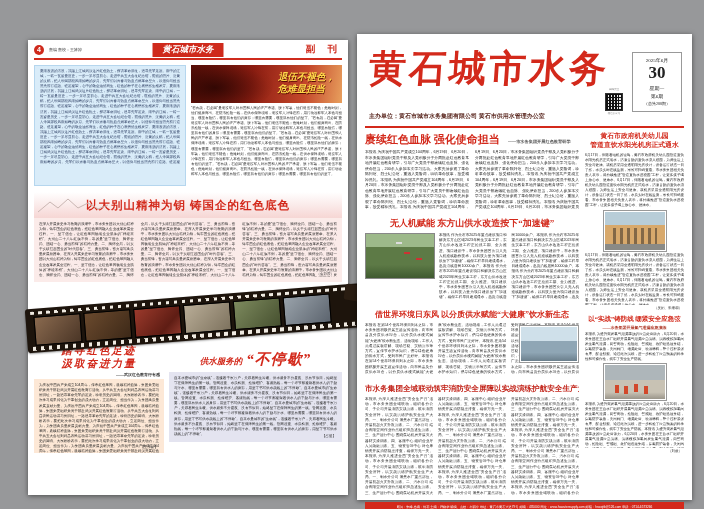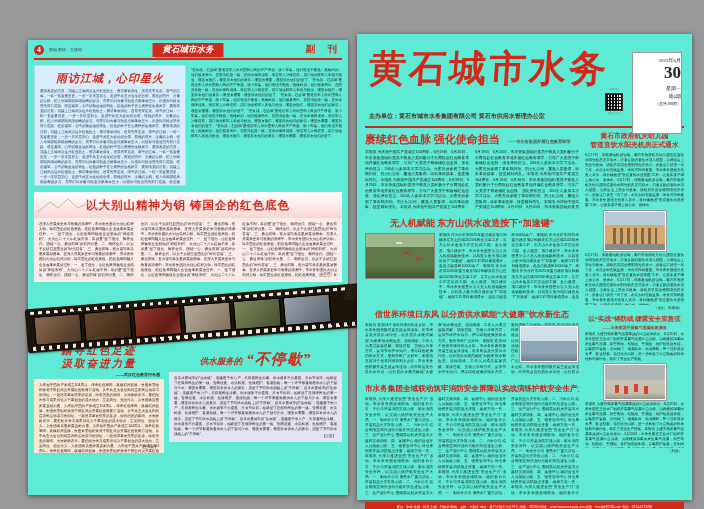--- a/index.html
+++ b/index.html
@@ -1,18 +1,18 @@
 <!DOCTYPE html>
 <html><head>
 <meta charset="utf-8">
 <style>
   * { margin:0; padding:0; box-sizing:border-box; }
   html,body { width:704px; height:509px; }
   body { position:relative; background:#97989a; font-family:"Liberation Sans",sans-serif; overflow:hidden; }
-  .page { position:absolute; background:#5eead4; box-shadow:0 1px 5px rgba(0,0,0,.5); }
+  .page { position:absolute; background:#ffffff; box-shadow:0 1px 5px rgba(0,0,0,.5); }
   #left-page { left:28px; top:40px; width:320px; height:455px; padding:4px 6px; }
   #right-page { left:357px; top:34px; width:335px; height:466px; padding:6px 8px; }
 
   
   .lp-header { display:flex; align-items:center; border-bottom:2px solid #cf2a1c; padding-bottom:3px; position:relative; height:16px; }
   .pnum { width:10px; height:10px; border-radius:50%; background:#cf2a1c; color:#fff; font-size:7px; line-height:10px; text-align:center; font-weight:bold; }
   .editors { font-size:4px; color:#444; margin-left:5px; }
   .paper-chip { position:absolute; left:50%; transform:translateX(-50%); background:#cf2a1c; color:#fff; font-size:8.5px; font-weight:bold; font-style:italic; font-family:"Liberation Serif",serif; padding:1px 10px; }
   .lp-section { margin-left:auto; color:#cf2a1c; font-weight:bold; font-size:9.5px; letter-spacing:5px; font-family:"Liberation Serif",serif; }
 
@@ -62,21 +62,21 @@
   
   .masthead { position:relative; height:88px; border-bottom:2.5px solid #d3291b; }
   .mast-title { position:absolute; left:4px; top:4px; font-size:37px; font-weight:bold; color:#d3291b; font-family:"Liberation Serif",serif; letter-spacing:3px; transform:skewX(-4deg); white-space:nowrap; }
   .mast-pinyin { position:absolute; left:26px; top:56px; font-size:7px; letter-spacing:2.5px; color:#555; font-family:"Liberation Serif",serif; font-weight:bold; }
   .mast-org { position:absolute; left:4px; top:72px; font-size:6px; font-weight:bold; color:#5c2a22; }
   .qr-wrap { position:absolute; left:238px; top:48px; width:22px; text-align:center; }
   .qr-cap { font-size:2.5px; color:#777; line-height:1.4; }
   .qr { width:18px; height:18px; margin:1px auto; background:
       repeating-linear-gradient(0deg,#111 0 1.5px,transparent 1.5px 3px),
       repeating-linear-gradient(90deg,#111 0 1.5px,#e8e8e8 1.5px 3px); border:1px solid #333; }
-  .datebox { position:absolute; right:2px; top:12px; width:50px; height:82px; border:1px solid #999; background:#fff; text-align:right; font-family:"Liberation Serif",serif; color:#222; padding-top:4px; }
+  .datebox { position:absolute; right:2px; top:12px; width:50px; height:60px; border:1px solid #999; background:#fff; text-align:center; font-family:"Liberation Serif",serif; color:#222; padding-top:4px; }
   .db-month { font-size:5px; }
   .db-day { font-size:17px; font-weight:bold; line-height:1.15; }
   .db-week,.db-issue { font-size:5px; margin-top:2px; }
   .db-total { font-size:4px; margin-top:2px; }
 
   .rp-main { display:flex; gap:6px; margin-top:4px; }
   .rp-left { width:214px; }
   .rp-right { flex:1; }
 
   .hl-row { display:flex; align-items:baseline; gap:8px; }
@@ -118,24 +118,28 @@
 
   <div class="lp-header">
     <span class="pnum">4</span>
     <span class="editors">责编 责校：王姝婷</span>
     <span class="paper-chip">黄石城市水务</span>
     <span class="lp-section">副 刊</span>
   </div>
 
   <div class="lp-row1">
     <div class="rain-box">
-      <div class="rain-title">雨访江城，心印星火</div>
       <div class="small-body rain-body">夏雨淅沥的清晨，我踏上江城武汉这片红色热土，探访革命旧址，追寻先辈足迹。雨中的江城，一砖一瓦皆是历史，一步一景尽显初心。走进中共五大会址纪念馆，斑驳的照片、泛黄的文稿，把人带回那段风雨如晦的岁月。先辈们以青春与热血点燃革命星火，以信仰与担当照亮前行道路。驻足凝望，心中的敬意油然而生，红色的种子在心底悄然生根发芽。夏雨淅沥的清晨，我踏上江城武汉这片红色热土，探访革命旧址，追寻先辈足迹。雨中的江城，一砖一瓦皆是历史，一步一景尽显初心。走进中共五大会址纪念馆，斑驳的照片、泛黄的文稿，把人带回那段风雨如晦的岁月。先辈们以青春与热血点燃革命星火，以信仰与担当照亮前行道路。驻足凝望，心中的敬意油然而生，红色的种子在心底悄然生根发芽。夏雨淅沥的清晨，我踏上江城武汉这片红色热土，探访革命旧址，追寻先辈足迹。雨中的江城，一砖一瓦皆是历史，一步一景尽显初心。走进中共五大会址纪念馆，斑驳的照片、泛黄的文稿，把人带回那段风雨如晦的岁月。先辈们以青春与热血点燃革命星火，以信仰与担当照亮前行道路。驻足凝望，心中的敬意油然而生，红色的种子在心底悄然生根发芽。夏雨淅沥的清晨，我踏上江城武汉这片红色热土，探访革命旧址，追寻先辈足迹。雨中的江城，一砖一瓦皆是历史，一步一景尽显初心。走进中共五大会址纪念馆，斑驳的照片、泛黄的文稿，把人带回那段风雨如晦的岁月。先辈们以青春与热血点燃革命星火，以信仰与担当照亮前行道路。驻足凝望，心中的敬意油然而生，红色的种子在心底悄然生根发芽。夏雨淅沥的清晨，我踏上江城武汉这片红色热土，探访革命旧址，追寻先辈足迹。雨中的江城，一砖一瓦皆是历史，一步一景尽显初心。走进中共五大会址纪念馆，斑驳的照片、泛黄的文稿，把人带回那段风雨如晦的岁月。先辈们以青春与热血点燃革命星火，以信仰与担当照亮前行道路。驻足凝望，心中的敬意油然而生，红色的种子在心底悄然生根发芽。</div>
     </div>
     <div class="vet-col">
+      <div class="vet-banner">
+        <span class="vet-swoosh"></span>
+        <span class="vet-line">退伍不褪色，</span>
+        <span class="vet-line vet-line2">危难显担当</span>
+      </div>
       <div class="small-body vet-body">“若有战，召必回”是退役军人对祖国和人民的庄严承诺。脱下军装，他们退伍不褪色；危难时刻，他们挺身而出。在防汛抢险一线，在供水保障现场，退役军人冲锋在前，用行动诠释军人本色与担当。哪里有险情，哪里就有他们的身影；哪里有需要，哪里就有他们的坚守。“若有战，召必回”是退役军人对祖国和人民的庄严承诺。脱下军装，他们退伍不褪色；危难时刻，他们挺身而出。在防汛抢险一线，在供水保障现场，退役军人冲锋在前，用行动诠释军人本色与担当。哪里有险情，哪里就有他们的身影；哪里有需要，哪里就有他们的坚守。“若有战，召必回”是退役军人对祖国和人民的庄严承诺。脱下军装，他们退伍不褪色；危难时刻，他们挺身而出。在防汛抢险一线，在供水保障现场，退役军人冲锋在前，用行动诠释军人本色与担当。哪里有险情，哪里就有他们的身影；哪里有需要，哪里就有他们的坚守。“若有战，召必回”是退役军人对祖国和人民的庄严承诺。脱下军装，他们退伍不褪色；危难时刻，他们挺身而出。在防汛抢险一线，在供水保障现场，退役军人冲锋在前，用行动诠释军人本色与担当。哪里有险情，哪里就有他们的身影；哪里有需要，哪里就有他们的坚守。“若有战，召必回”是退役军人对祖国和人民的庄严承诺。脱下军装，他们退伍不褪色；危难时刻，他们挺身而出。在防汛抢险一线，在供水保障现场，退役军人冲锋在前，用行动诠释军人本色与担当。哪里有险情，哪里就有他们的身影；哪里有需要，哪里就有他们的坚守。</div>
     </div>
   </div>
 
   <div class="dabie-banner">
     <svg class="mountain" width="70" height="18" viewBox="0 0 70 18">
       <polyline points="0,16 12,6 20,12 30,3 40,12 50,7 60,13 70,9" fill="none" stroke="#c9b6b2" stroke-width="1"></polyline>
     </svg>
     <span class="dabie-title">以大别山精神为钥 铸国企的红色底色</span>
   </div>

